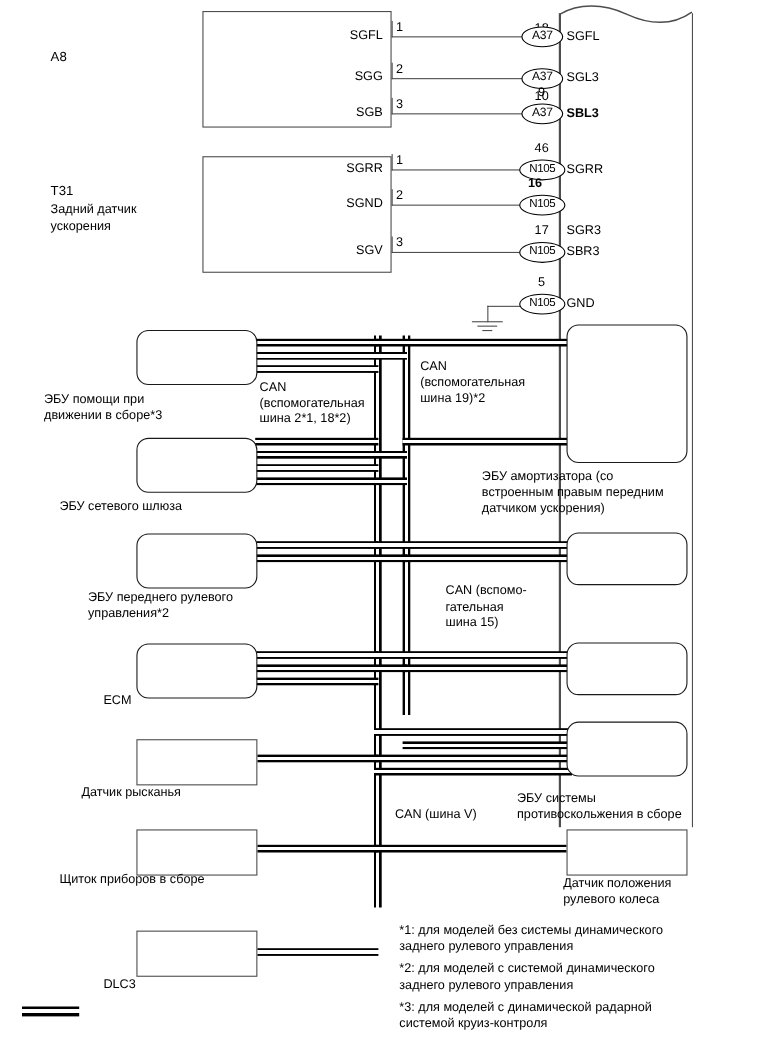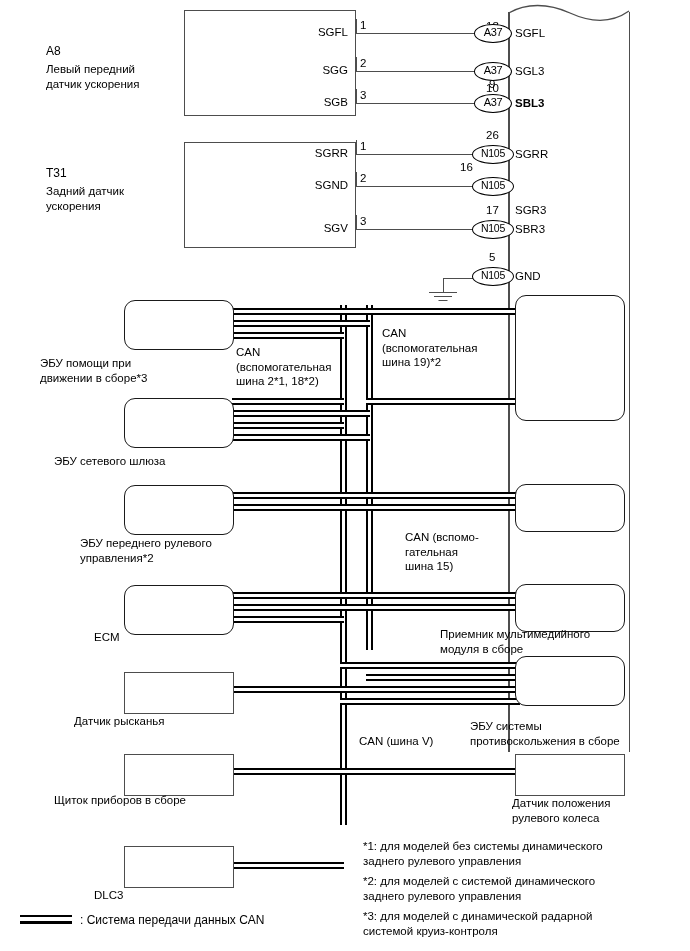--- a/index.html
+++ b/index.html
@@ -29,22 +29,20 @@
 </style>
 </head>
 <body>
 
 <div id="root">
 
   <div class="box-rect" style="left:184px;top:10px;width:172px;height:106px;"></div>
   <div class="box-rect" style="left:184px;top:142px;width:172px;height:106px;"></div>
 
   <div class="lbl" style="left:46px;top:44px;font-size:12px;">A8</div>
-  <div class="lbl" style="left:46px;top:62px;">Левый передний
-датчик ускорения</div>
 
   <div class="lbl" style="left:46px;top:166px;font-size:12px;">T31</div>
   <div class="lbl" style="left:46px;top:184px;">Задний датчик
 ускорения</div>
 
   <div class="lbl r" style="left:256px;top:25px;width:92px;">SGFL</div>
   <div class="lbl r" style="left:256px;top:63px;width:92px;">SGG</div>
   <div class="lbl r" style="left:256px;top:95px;width:92px;">SGB</div>
 
   <div class="lbl r" style="left:256px;top:146px;width:92px;">SGRR</div>
@@ -93,25 +91,25 @@
   <div class="lbl" style="left:515px;top:26px;">SGFL</div>
 
   <div class="termnum" style="left:486px;top:46px;margin-top:36px;">10</div>
   <div class="conn" style="left:474px;top:62px;width:38px;height:19px;">A37</div>
   <div class="lbl" style="left:515px;top:64px;">SGL3</div>
 
   <div class="termnum" style="left:489px;top:78px;">9</div>
   <div class="conn" style="left:474px;top:94px;width:38px;height:19px;">A37</div>
   <div class="lbl" style="left:515px;top:96px;font-weight:bold;">SBL3</div>
 
-  <div class="termnum" style="left:486px;top:129px;">26</div>
+  <div class="termnum" style="left:486px;top:129px;">46</div>
   <div class="conn" style="left:472px;top:145px;width:42px;height:19px;font-size:10.5px;">N105</div>
   <div class="lbl" style="left:515px;top:147px;">SGRR</div>
 
-  <div class="termnum" style="left:460px;top:161px;">16</div>
+  <div class="termnum" style="left:480px;top:161px;font-weight:bold;">16</div>
   <div class="conn" style="left:472px;top:177px;width:42px;height:19px;font-size:10.5px;">N105</div>
   <div class="lbl" style="left:515px;top:179px;margin-top:24px;">SGR3</div>
 
   <div class="termnum" style="left:486px;top:204px;">17</div>
   <div class="conn" style="left:472px;top:220px;width:42px;height:19px;font-size:10.5px;">N105</div>
   <div class="lbl" style="left:515px;top:222px;">SBR3</div>
 
   <div class="termnum" style="left:489px;top:251px;">5</div>
   <div class="conn" style="left:472px;top:267px;width:42px;height:19px;font-size:10.5px;">N105</div>
   <div class="lbl" style="left:515px;top:269px;">GND</div>
@@ -174,26 +172,27 @@
   <div class="box-rect" style="left:124px;top:672px;width:110px;height:42px;"></div>
   <div class="lbl c" style="left:74px;top:714px;width:210px;">Датчик рысканья</div>
 
   <div class="box-rect" style="left:124px;top:754px;width:110px;height:42px;"></div>
   <div class="lbl c" style="left:54px;top:793px;width:250px;">Щиток приборов в сборе</div>
 
   <div class="box-rect" style="left:124px;top:846px;width:110px;height:42px;"></div>
   <div class="lbl c" style="left:94px;top:888px;width:170px;">DLC3</div>
 
   <div class="box-round" style="left:515px;top:295px;width:110px;height:126px;"></div>
+  <div class="lbl" style="left:438px;top:426px;">ЭБУ амортизатора (со
+встроенным правым передним
+датчиком ускорения)</div>
 
   <div class="box-round" style="left:515px;top:484px;width:110px;height:48px;"></div>
 
   <div class="box-round" style="left:515px;top:584px;width:110px;height:48px;"></div>
-  <div class="lbl" style="left:440px;top:627px;">Приемник мультимедийного
-модуля в сборе</div>
 
   <div class="box-round" style="left:515px;top:656px;width:110px;height:50px;"></div>
   <div class="lbl" style="left:470px;top:719px;">ЭБУ системы
 противоскольжения в сборе</div>
 
   <div class="box-rect" style="left:515px;top:754px;width:110px;height:42px;"></div>
   <div class="lbl" style="left:512px;top:796px;">Датчик положения
 рулевого колеса</div>
 
   <div class="lbl" style="left:236px;top:345px;">CAN
@@ -208,15 +207,14 @@
   <div class="lbl" style="left:359px;top:734px;">CAN (шина V)</div>
 
   <div class="lbl" style="left:363px;top:839px;">*1: для моделей без системы динамического
 заднего рулевого управления</div>
   <div class="lbl" style="left:363px;top:874px;">*2: для моделей с системой динамического
 заднего рулевого управления</div>
   <div class="lbl" style="left:363px;top:909px;">*3: для моделей с динамической радарной
 системой круиз-контроля</div>
 
   <div class="legendBar" style="left:20px;top:915px;width:52px;"></div>
-  <div class="lbl" style="left:80px;top:913px;font-size:12px;">: Система передачи данных CAN</div>
 
 </div>
 
 </body></html>

